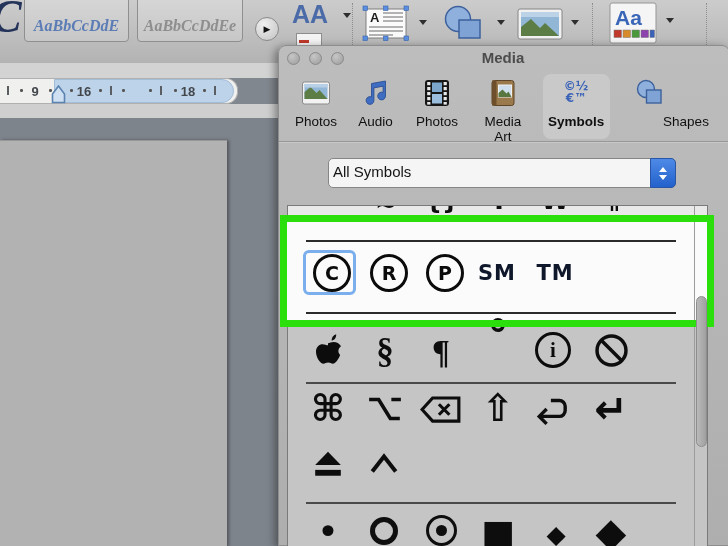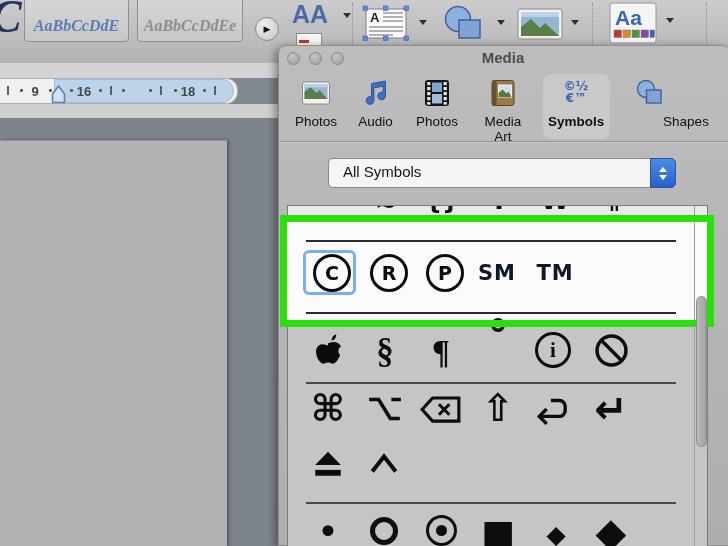--- a/index.html
+++ b/index.html
@@ -42,21 +42,21 @@
     background:radial-gradient(circle at 35% 30%,#c6c6c6,#9d9d9d);box-sizing:border-box;}
   .ptitle{left:278px;top:49px;width:450px;text-align:center;font-size:15px;
     font-weight:600;color:#4c4c4c;}
   .tabsel{left:543px;top:74px;width:67px;height:65px;background:#c9c9c9;border-radius:8px;}
   .tablabel{top:114px;font-size:13.5px;color:#0f0f0f;text-align:center;}
   .tabicon{top:78px;width:30px;height:30px;}
   .pdivider{left:279px;top:141px;width:449px;height:1px;background:#979797;
     border-bottom:1px solid #c8c8c8;}
   .dropdown{left:328px;top:158px;width:348px;height:30px;background:#f5f5f5;
     border:1px solid #868686;border-radius:5px;box-sizing:border-box;}
-  .ddtext{left:343px;top:163px;font-size:15px;color:#141414;}
+  .ddtext{left:333px;top:163px;font-size:15px;color:#141414;}
   .stepper{left:650px;top:158px;width:26px;height:30px;border-radius:0 5px 5px 0;
     background:linear-gradient(#4e8ae6,#2361cc);border:1px solid #2a56a8;box-sizing:border-box;
     display:flex;flex-direction:column;align-items:center;justify-content:center;gap:3px;}
   .stepup{width:0;height:0;border-left:4px solid transparent;border-right:4px solid transparent;
     border-bottom:5px solid #fff;}
   .stepdn{width:0;height:0;border-left:4px solid transparent;border-right:4px solid transparent;
     border-top:5px solid #fff;}
   
   .list{left:287px;top:205px;width:421px;height:341px;background:#c5c5c5;
     border:1px solid #7a7a7a;border-bottom:none;box-sizing:border-box;overflow:hidden;}

